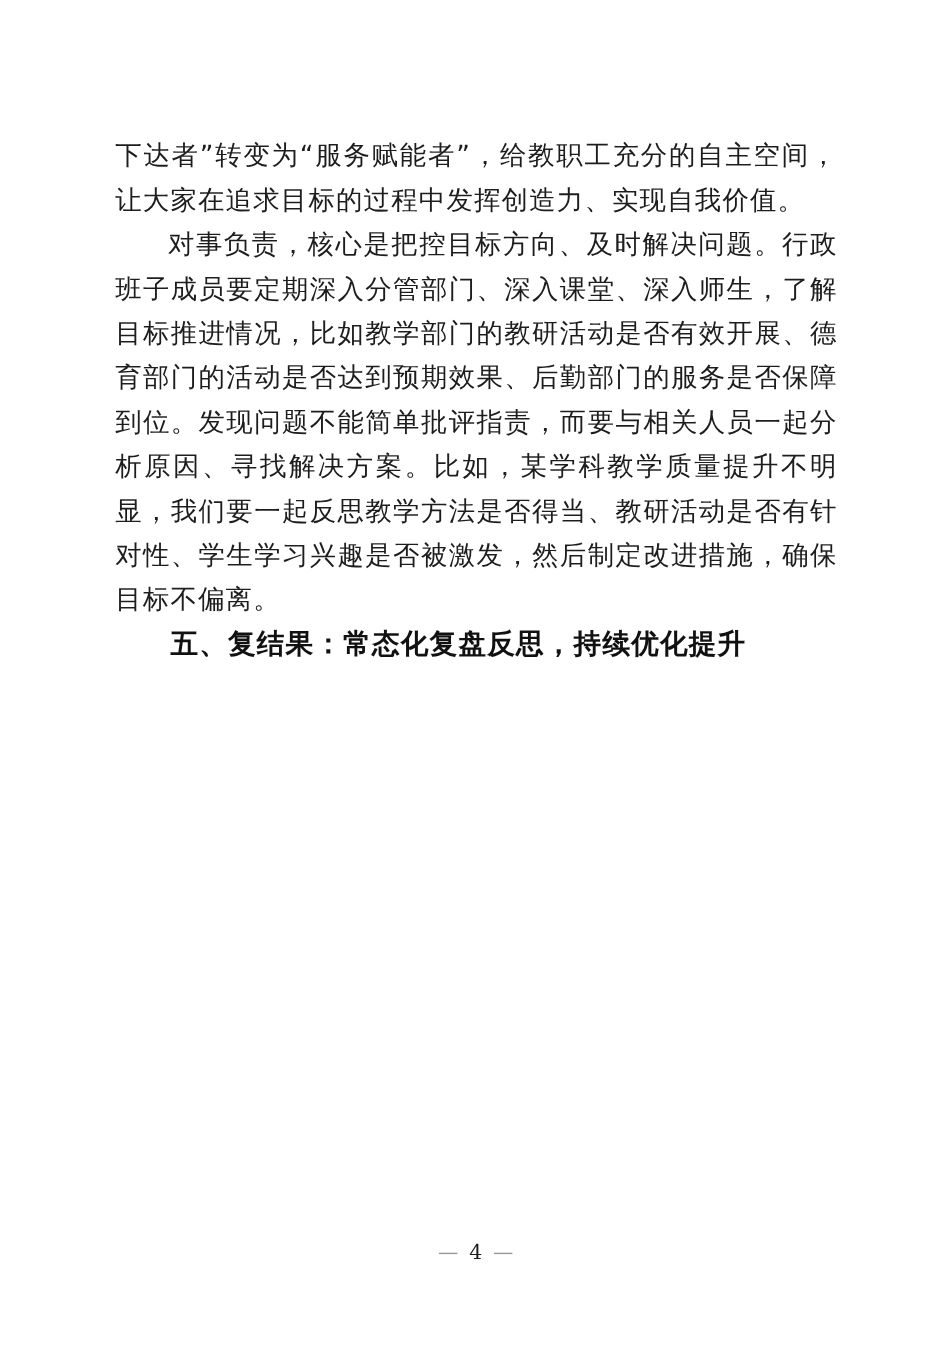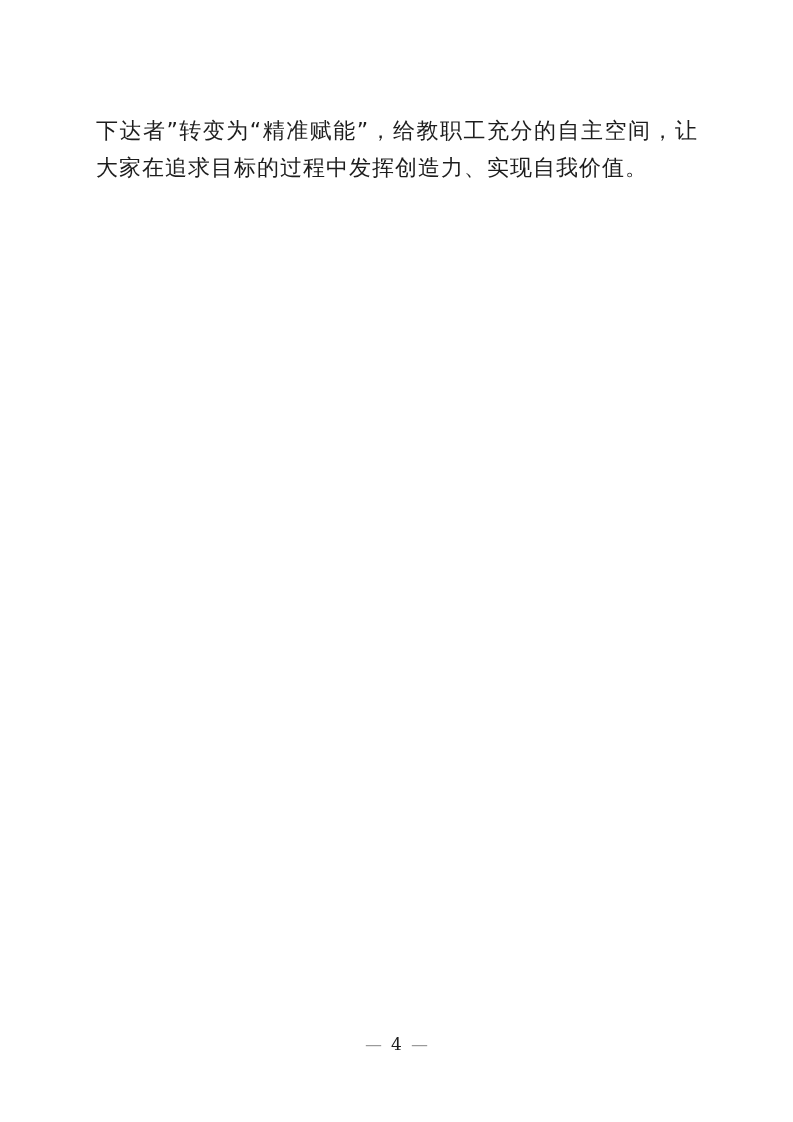--- a/index.html
+++ b/index.html
@@ -54,24 +54,26 @@
     font-family: "DejaVu Sans", sans-serif;
   }
 </style>
 </head>
 <body>
 
 <div class="page">
 
   <div class="content">
 
-    <p class="para continuation">下达者”转变为“精准赋能”，给教职工充分的自主空间，让大家在追求目标的过程中发挥创造力、实现自我价值。</p>
+    <p class="para continuation">下达者”转变为“服务赋能者”，给教职工充分的自主空间，让大家在追求目标的过程中发挥创造力、实现自我价值。</p>
 
 
+    <p class="para">对事负责，核心是把控目标方向、及时解决问题。行政班子成员要定期深入分管部门、深入课堂、深入师生，了解目标推进情况，比如教学部门的教研活动是否有效开展、德育部门的活动是否达到预期效果、后勤部门的服务是否保障到位。发现问题不能简单批评指责，而要与相关人员一起分析原因、寻找解决方案。比如，某学科教学质量提升不明显，我们要一起反思教学方法是否得当、教研活动是否有针对性、学生学习兴趣是否被激发，然后制定改进措施，确保目标不偏离。</p>
 
 
+    <h2 class="section-heading">五、复结果：常态化复盘反思，持续优化提升</h2>
 
 
   </div>
 
   <div class="footer"><span class="dash">—</span><span>4</span><span class="dash">—</span></div>
 
 </div>
 
 </body></html>

